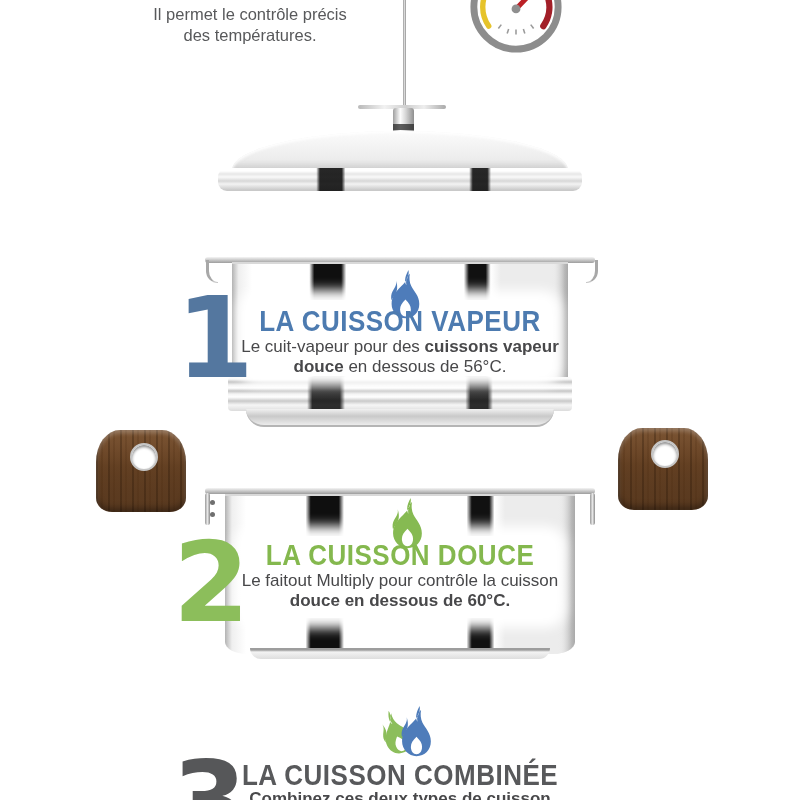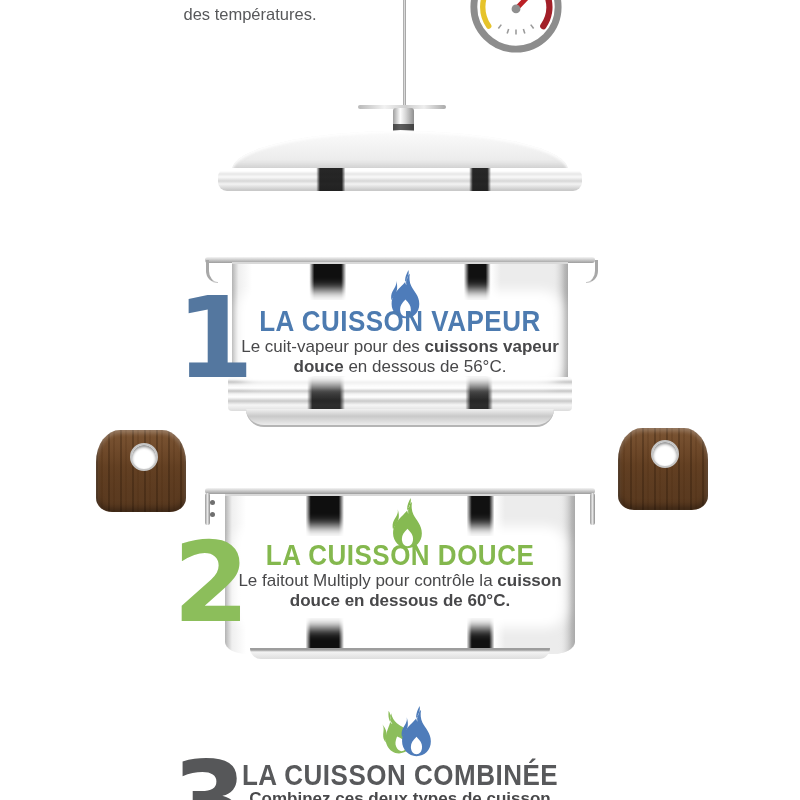--- a/index.html
+++ b/index.html
@@ -92,20 +92,21 @@
       <path d="M 15 12 C 16 17 13 20 11 24 C 9.5 27 9 30 10 34 C 11.5 30 14 28 15.5 24 C 17 20 16 15 15 12 Z"></path>
       <path d="M 29 0 C 30 8 26 13 21 18 C 14 25 10 30 10 38 C 10 47 17 54 25.5 54 C 34.5 54 41 47.5 41 38 C 41 29 35 24 32 18 C 30 14 29.5 9 30.5 4 C 27 8 25.5 12 26.5 17 C 23.5 12 26 5 29 0 Z"></path>
       <path fill="#ffffff" d="M 25.5 33 C 21.5 37 19.5 40 19.5 44 C 19.5 49 22 52 25.5 52 C 29 52 31.5 49 31.5 44 C 31.5 40 29.5 37 25.5 33 Z"></path>
     </g>
   </defs>
 </svg>
 
 <div class="canvas">
 
   <div class="abs intro">
+    <div>Il permet le contrôle précis</div>
     <div>des températures.</div>
   </div>
 
   <div class="abs probe-rod"></div>
 
   <svg class="abs gauge" viewBox="0 0 100 100">
     <circle cx="50" cy="50" r="43" fill="#ffffff" stroke="#8d8d8d" stroke-width="7"></circle>
     <path d="M 22.2 30.5 A 34 34 0 0 0 22.2 69.5" fill="none" stroke="#e6c32a" stroke-width="5.5" stroke-linecap="round"></path>
     <path d="M 58.8 17.2 A 34 34 0 0 1 77.9 69.5" fill="none" stroke="#a21f28" stroke-width="6.5" stroke-linecap="round"></path>
     <g stroke="#9a9a9a" stroke-width="1.6">
@@ -162,21 +163,21 @@
     <div class="abs bracket" style="left:590px;top:493px;"></div>
     <div class="abs pot-body" style="left:225px;top:494px;width:350px;height:158px;border-radius:0 0 22px 22px / 0 0 12px 12px;"></div>
     <div class="abs base-line" style="left:250px;top:648px;width:300px;height:11px;"></div>
     <div class="abs label-patch" style="left:244px;top:536px;width:312px;height:82px;"></div>
 
     <svg class="abs flame" style="left:383px;top:498px;" width="48" height="52" viewBox="0 0 50 56">
       <use href="#flame-shape" fill="#86ba52"></use>
     </svg>
     <div class="abs pot-title t-green" style="left:225px;top:540px;width:350px;">LA CUISSON DOUCE</div>
     <div class="abs pot-desc" style="left:225px;top:571px;width:350px;">
-      <div><span>Le faitout Multiply pour contrôle la </span><span style="font-weight: 700; text-align: center;">cuisson</span></div>
+      <div><span>Le faitout Multiply pour contrôle la </span><span style="font-weight: 400; text-align: center;">cuisson</span></div>
       <div><span style="font-weight: 700;">douce  en dessous de 60°C.</span></div>
     </div>
     <div class="abs big-num num-2">2</div>
   </div>
 
   <div>
     <svg class="abs flame" style="left:374px;top:710px;transform:rotate(-24deg);" width="42" height="46" viewBox="0 0 50 56">
       <use href="#flame-shape" fill="#8cbe5b"></use>
     </svg>
     <svg class="abs flame" style="left:392px;top:706px;" width="48" height="52" viewBox="0 0 50 56">

